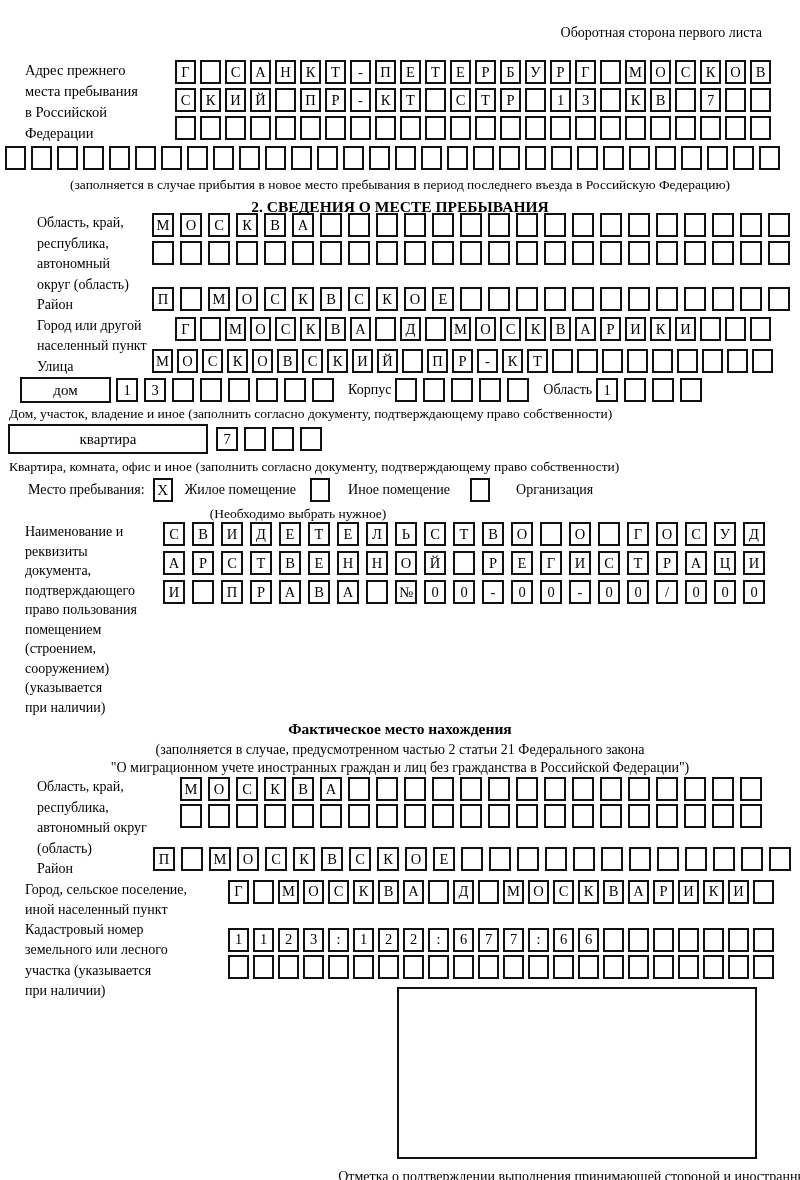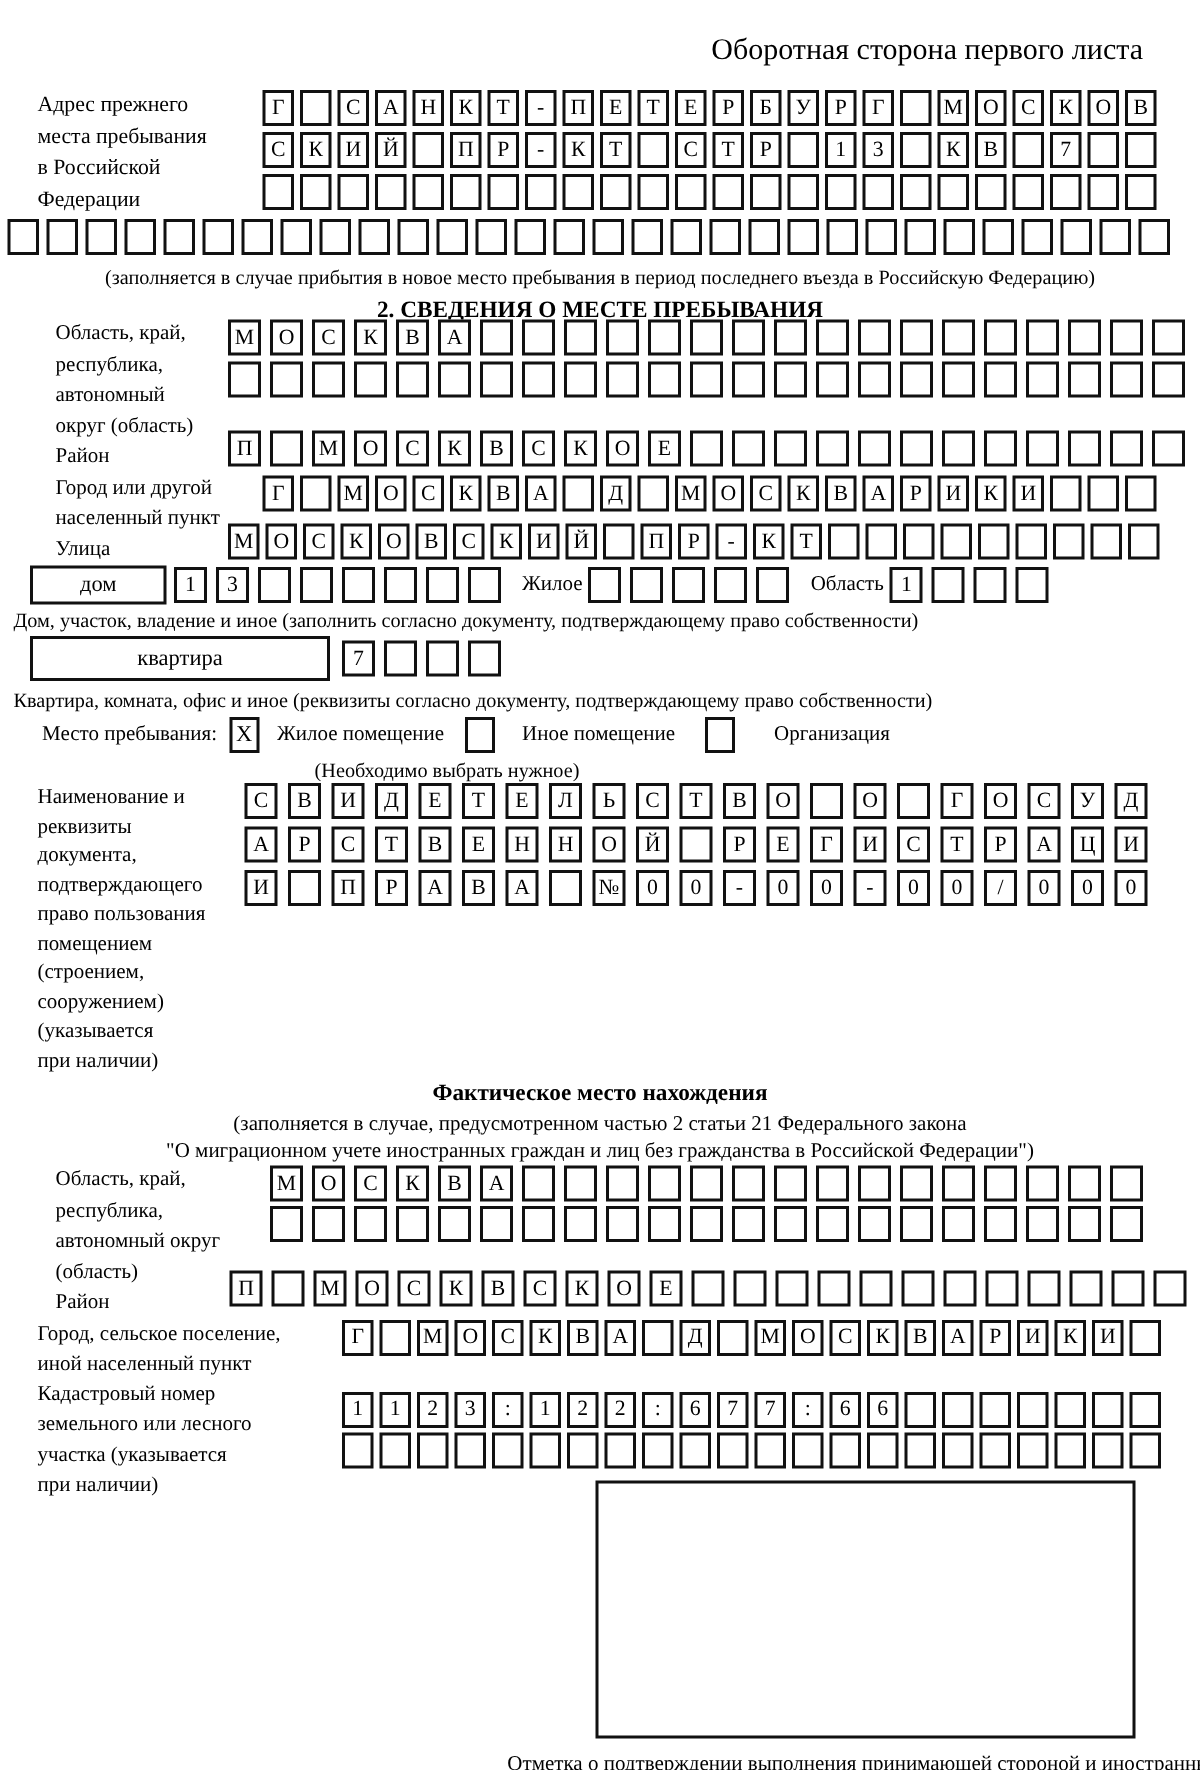--- a/index.html
+++ b/index.html
@@ -1,18 +1,18 @@
 <!DOCTYPE html>
 <html><head>
 <meta charset="utf-8">
 <style>
   html,body{margin:0;padding:0;background:#fff;}
   body{width:800px;height:1180px;font-family:"Liberation Serif",serif;color:#000;overflow:hidden;}
   .page{position:relative;width:800px;height:1180px;background:#fff;}
-  .top-note{padding-top:24px;padding-right:38px;text-align:right;font-size:20px;line-height:18px;}
+  .top-note{padding-top:24px;padding-right:38px;text-align:right;font-size:14px;line-height:18px;}
   .flexrow{display:flex;align-items:flex-start;}
   .pre{white-space:pre-line;}
   
   .cells{display:flex;}
   .cell{flex:0 0 auto;width:21px;height:24px;margin-right:4px;border:2px solid #111;box-sizing:border-box;
         display:flex;align-items:center;justify-content:center;font-size:14.5px;background:#fff;}
   .c26 .cell{margin-right:5px;}
   .c28 .cell{width:22px;margin-right:6px;}
   .c29 .cell{width:22px;margin-right:7px;}
   .rowgap{margin-top:4px;}
@@ -30,21 +30,21 @@
   .mt-raion{margin-top:22px;}
   .mt-city{margin-top:6px;margin-left:23px;}
   .mt-street{margin-top:8px;}
   
   .house-row{margin-top:0;margin-left:20px;display:flex;align-items:center;}
   .big-box{box-sizing:border-box;border:2px solid #111;height:26px;display:flex;align-items:center;justify-content:center;font-size:15px;background:#fff;}
   .house-box{width:91px;}
   .apt-box{width:200px;height:30px;}
   .inline-label{font-size:14px;line-height:26px;}
   .cap{margin-top:2px;padding-left:9px;}
-  .apt-row{margin-top:2px;margin-left:20px;display:flex;align-items:center;}
+  .apt-row{margin-top:2px;margin-left:8px;display:flex;align-items:center;}
   
   .stay-row{margin-top:2px;padding-left:28px;display:flex;align-items:center;font-size:14px;height:26px;}
   .cbx{flex:0 0 auto;width:20px;height:24px;border:2px solid #111;box-sizing:border-box;display:flex;align-items:center;justify-content:center;font-size:15px;background:#fff;}
   .stay-note{margin-top:2px;margin-left:28px;width:540px;text-align:center;}
   
   .doc-block{margin-top:0;padding-left:25px;}
   .doc-block .flabel{width:138px;font-size:14px;line-height:19.5px;}
   .doc-rows .cells{margin-bottom:5px;}
   
   .fact-title{margin-top:2px;text-align:center;font-weight:bold;font-size:15.5px;line-height:20px;}
@@ -339,21 +339,21 @@
     <div class="cells c28" style="margin-left:5px;">
         <span class="cell">1</span>
         <span class="cell">3</span>
         <span class="cell"></span>
         <span class="cell"></span>
         <span class="cell"></span>
         <span class="cell"></span>
         <span class="cell"></span>
         <span class="cell"></span>
       </div>
-    <div class="inline-label" style="margin-left:8px;">Жилое</div>
+    <div class="inline-label" style="margin-left:8px;">Корпус</div>
     <div class="cells c28" style="margin-left:4px;">
         <span class="cell"></span>
         <span class="cell"></span>
         <span class="cell"></span>
         <span class="cell"></span>
         <span class="cell"></span>
       </div>
     <div class="inline-label" style="margin-left:8px;">Область</div>
     <div class="cells c28" style="margin-left:4px;">
         <span class="cell">1</span>
@@ -366,21 +366,21 @@
 
   <div class="apt-row">
     <div class="big-box apt-box">квартира</div>
     <div class="cells c28" style="margin-left:8px;">
         <span class="cell">7</span>
         <span class="cell"></span>
         <span class="cell"></span>
         <span class="cell"></span>
       </div>
   </div>
-  <div class="note cap" style="margin-top:4px;">Квартира, комната, офис и иное (реквизиты согласно документу, подтверждающему право собственности)</div>
+  <div class="note cap" style="margin-top:4px;">Квартира, комната, офис и иное (заполнить согласно документу, подтверждающему право собственности)</div>
 
   <div class="stay-row">
     <span>Место пребывания:</span>
     <span class="cbx" style="margin-left:8px;">X</span>
     <span style="margin-left:12px;">Жилое помещение</span>
     <span class="cbx" style="margin-left:14px;"></span>
     <span style="margin-left:18px;">Иное помещение</span>
     <span class="cbx" style="margin-left:20px;"></span>
     <span style="margin-left:26px;">Организация</span>
   </div>

